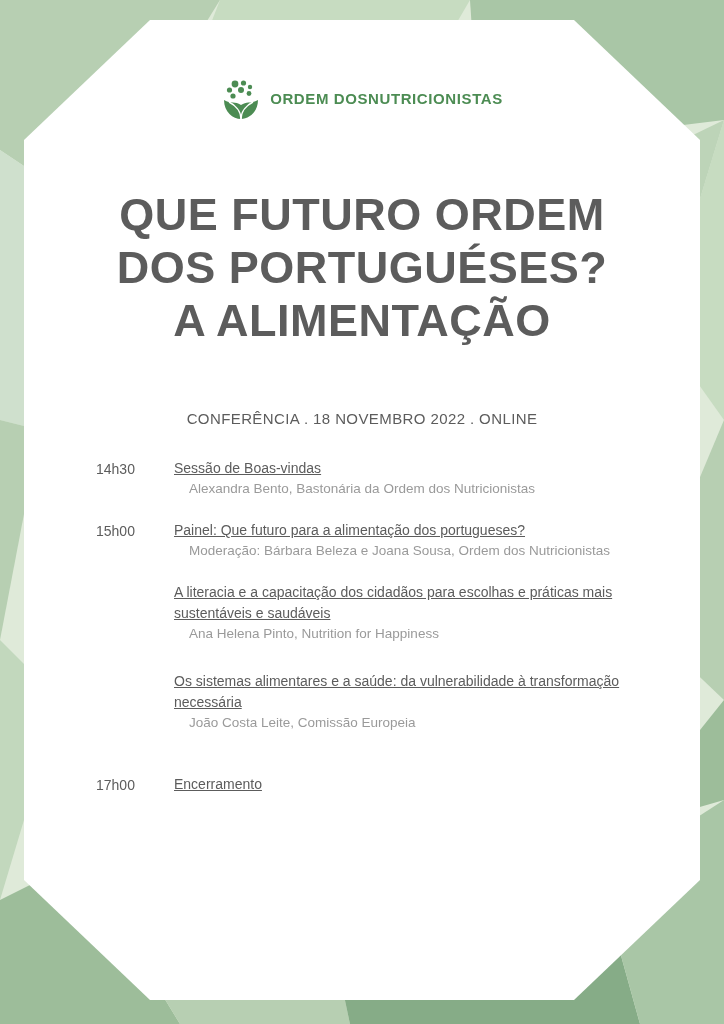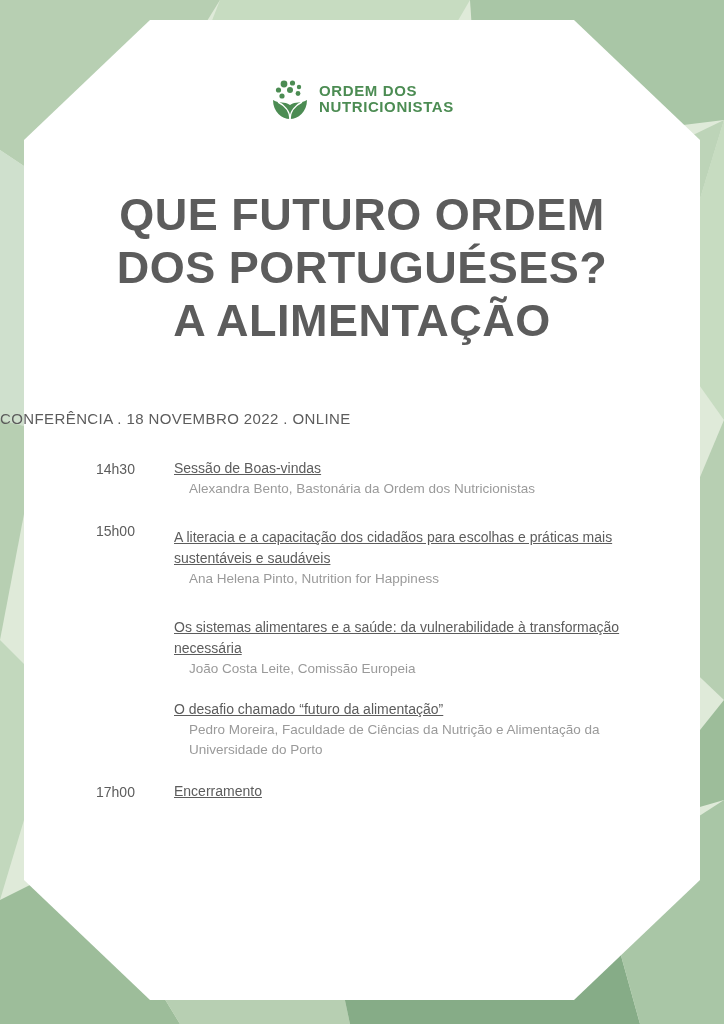--- a/index.html
+++ b/index.html
@@ -45,21 +45,20 @@
     gap: 9px;
   }
   .logo-mark {
     width: 40px;
     height: 42px;
     position: relative;
     flex: 0 0 auto;
   }
   .logo-text {
     display: flex;
-    flex-direction: column;
     line-height: 1.06;
   }
   .logo-text span {
     font-size: 15px;
     font-weight: bold;
     letter-spacing: 0.6px;
     color: #4c8c53;
   }
 
   
@@ -79,20 +78,21 @@
     display: block;
     white-space: nowrap;
   }
 
   
   .subtitle {
     position: absolute;
     top: 410px;
     left: 0;
     width: 724px;
+    text-align: center;
     color: #5c5c5c;
     font-size: 15px;
     letter-spacing: 0.4px;
   }
 
   
   .programme {
     position: absolute;
     top: 458px;
     left: 96px;
@@ -202,36 +202,36 @@
             <div class="entry-sub">Alexandra Bento, Bastonária da Ordem dos Nutricionistas</div>
           </div>
         </div>
       </div>
 
       <div class="spacer-gap"></div>
 
       <div class="slot">
         <div class="slot-time">15h00</div>
         <div class="slot-body">
+          <div class="entry">
+            <div class="entry-title">Painel: Que futuro para a alimentação dos portugueses?</div>
+            <div class="entry-sub">Moderação: Bárbara Beleza e Joana Sousa, Ordem dos Nutricionistas</div>
+          </div>
           <div class="spacer-gap"></div>
           <div class="entry">
             <div class="entry-title">A literacia e a capacitação dos cidadãos para escolhas e práticas mais sustentáveis e saudáveis</div>
             <div class="entry-sub">Ana Helena Pinto, Nutrition for Happiness</div>
           </div>
           <div class="spacer-gap"></div>
           <div class="spacer-gap"></div>
           <div class="entry">
             <div class="entry-title">Os sistemas alimentares e a saúde: da vulnerabilidade à transformação necessária</div>
             <div class="entry-sub">João Costa Leite, Comissão Europeia</div>
           </div>
           <div class="spacer-gap"></div>
-          <div class="entry">
-            <div class="entry-title">O desafio chamado “futuro da alimentação”</div>
-            <div class="entry-sub">Pedro Moreira, Faculdade de Ciências da Nutrição e Alimentação da Universidade do Porto</div>
-          </div>
         </div>
       </div>
 
       <div class="spacer-gap"></div>
 
       <div class="slot">
         <div class="slot-time">17h00</div>
         <div class="slot-body">
           <div class="entry">
             <div class="entry-title">Encerramento</div>

